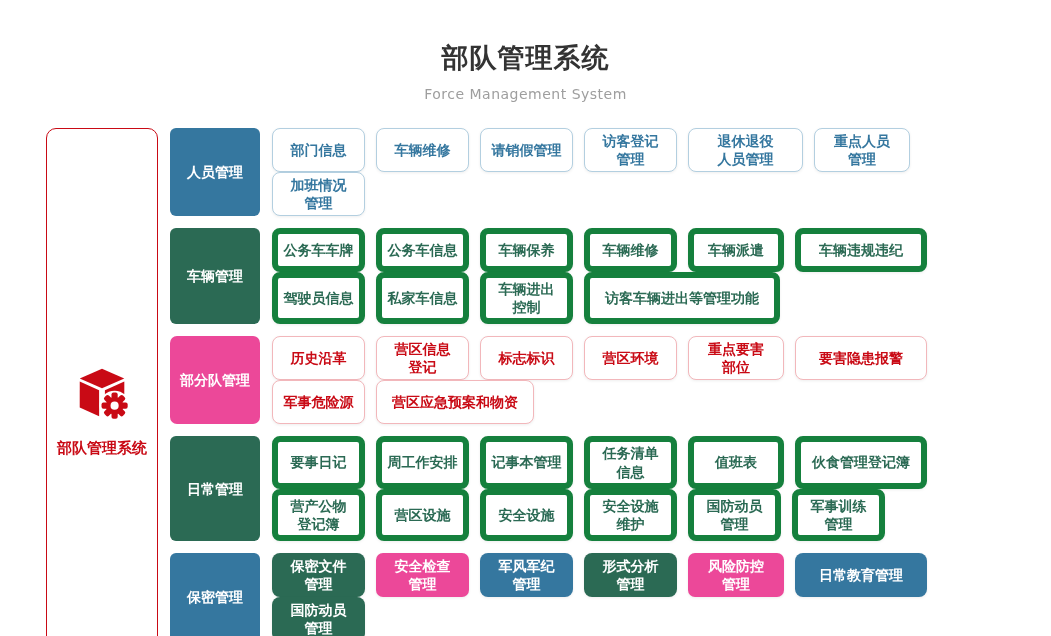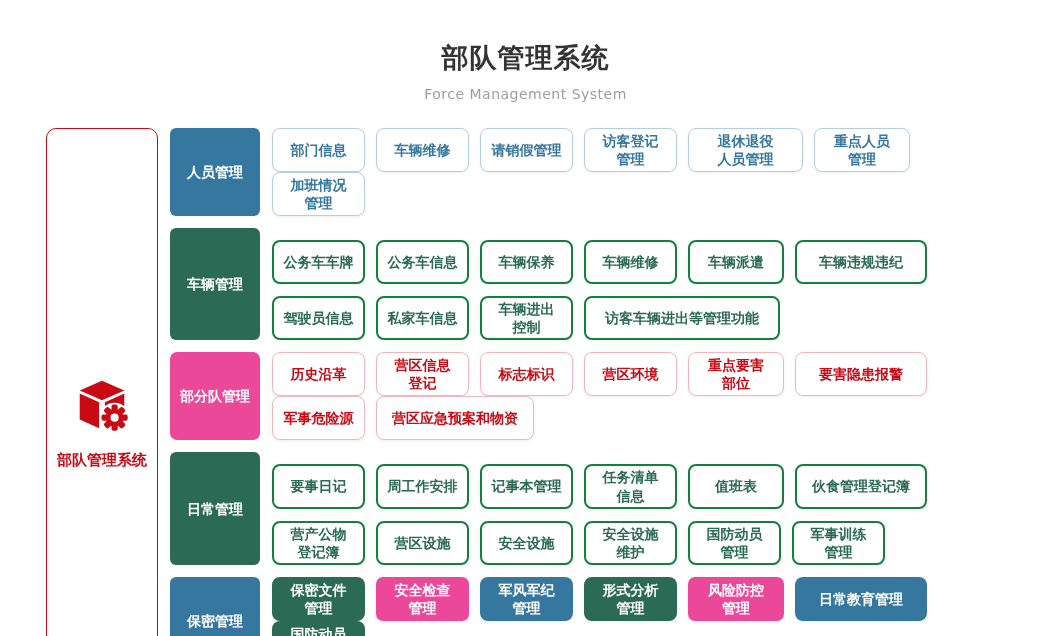--- a/index.html
+++ b/index.html
@@ -39,21 +39,21 @@
   .w196 { width:196px; }
 
   
   .solid-blue  { background:#35779F; }
   .solid-green { background:#2B6A54; }
   .solid-red   { background:#ec4899;border-radius:7px; }
   .item.solid-blue, .item.solid-green, .item.solid-red { color:#ffffff; border:none; }
 
   
   .o-blue  { color:#35779F; border:1px solid #B3CFE0; }
-  .o-green { color:#2B6A54; border:2px solid #15803d;margin-top:12px; }
+  .o-green { color:#2B6A54; border:6px solid #15803d; }
   .o-red   { color:#C90A15; border:1px solid #F2B7BB; }
 </style>
 </head>
 <body>
 
 <div class="header">
   <div class="title">部队管理系统</div>
   <div class="subtitle">Force Management System</div>
 </div>
 

